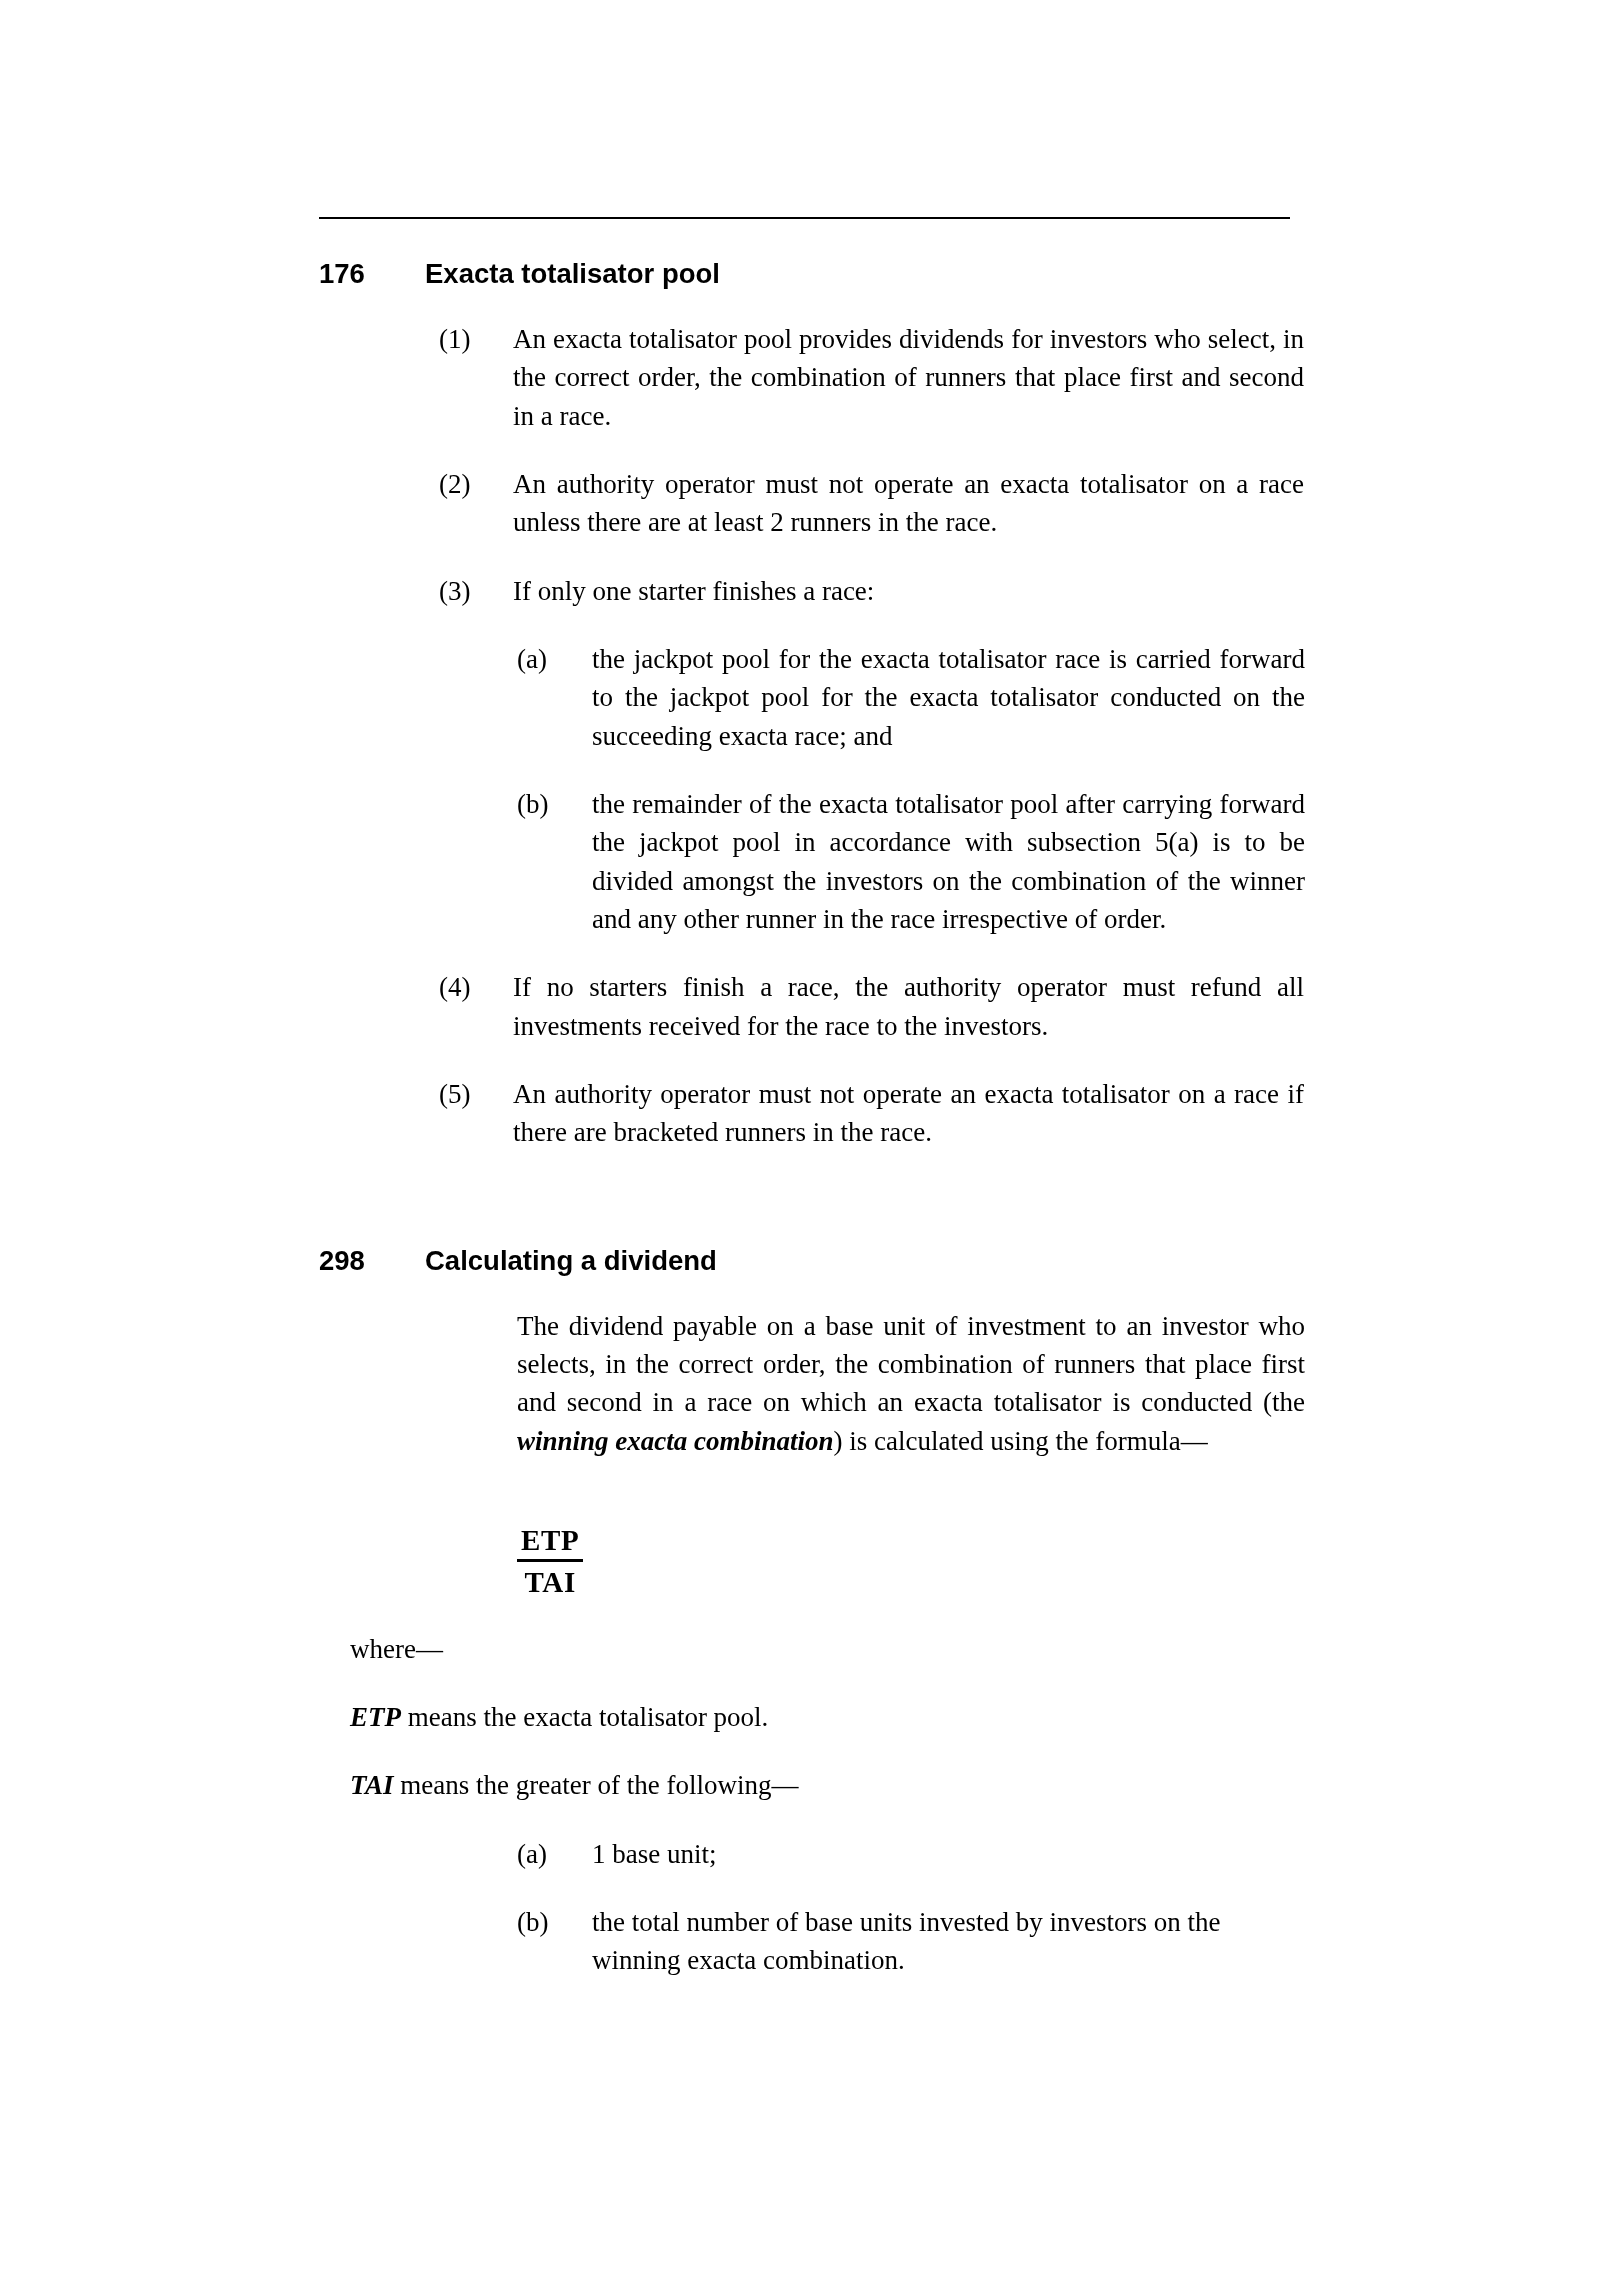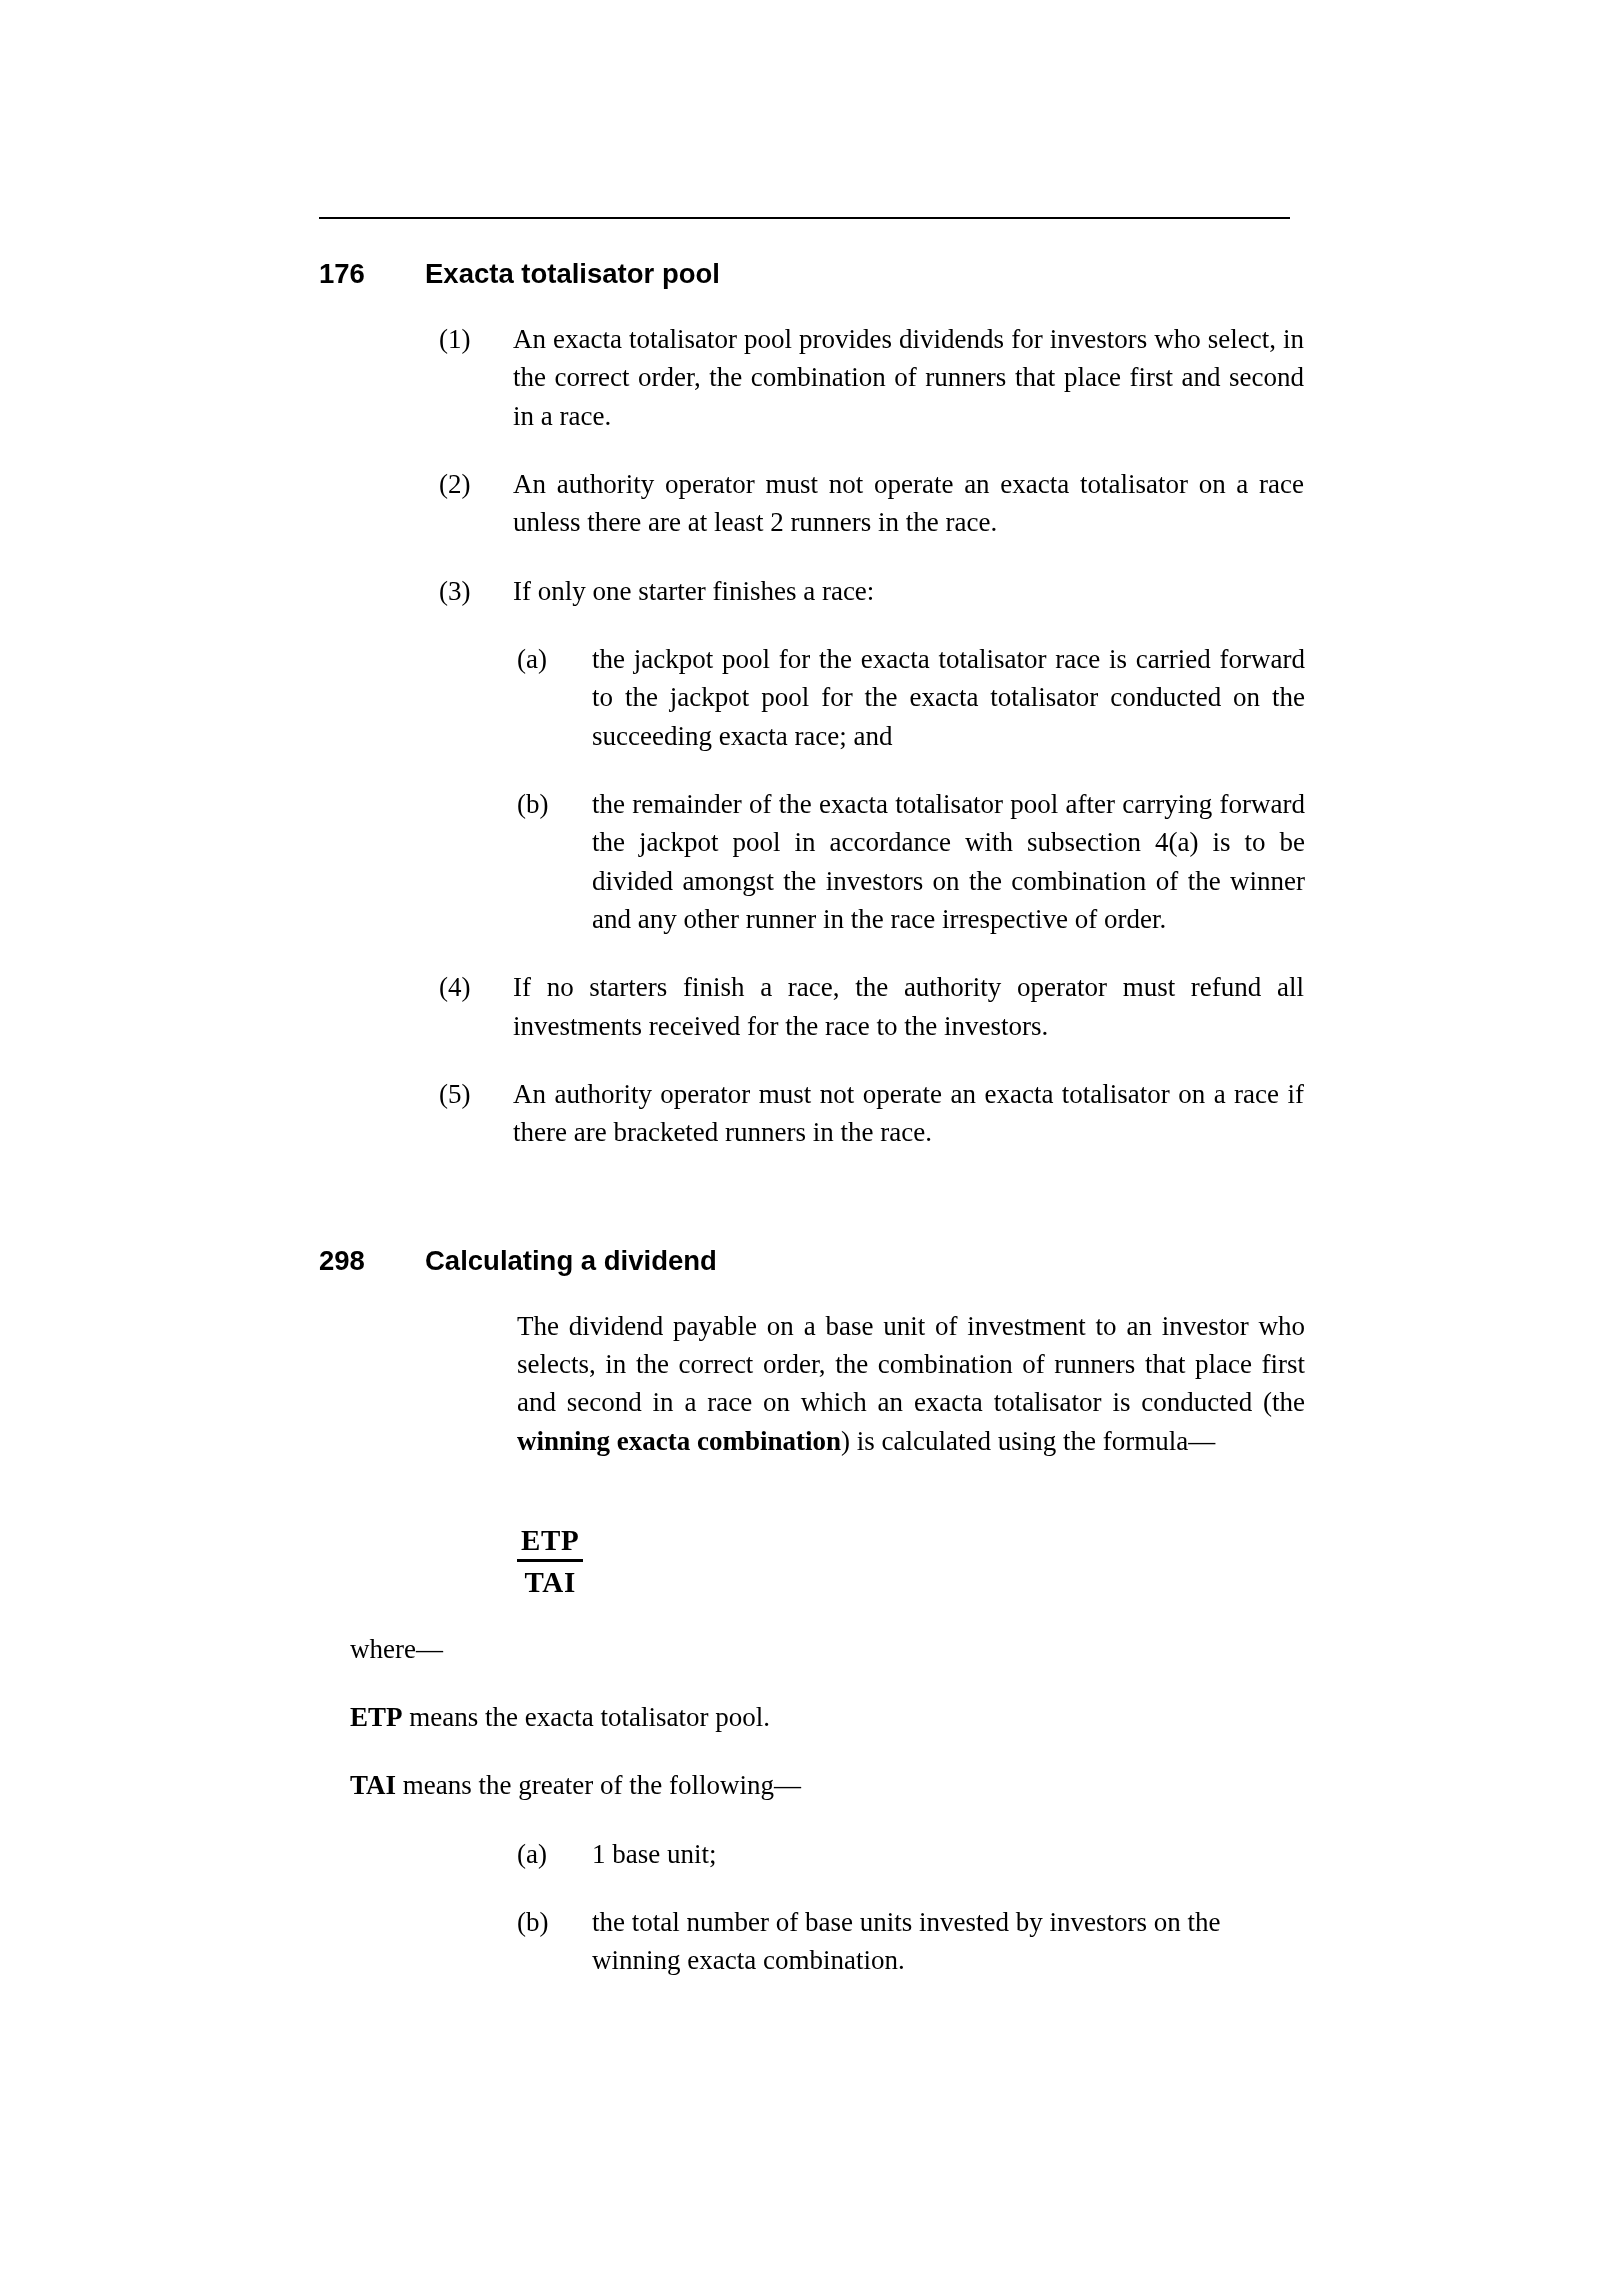--- a/index.html
+++ b/index.html
@@ -125,20 +125,21 @@
   .block.ragged {
     text-align: left;
     margin-left: 31px;
   }
   .gap-md  { height: 30px; }
   .gap-lg  { height: 63px; }
   .gap-xl  { height: 92px; }
 
   b.defterm {
     font-weight: bold;
+    font-style: italic;
   }
 
   
   .formula {
     margin-left: 198px;
     display: inline-block;
   }
   .frac {
     display: inline-block;
     text-align: center;
@@ -203,21 +204,21 @@
 
     <div class="para">
       <span class="label">(a)</span>
       <span class="body">the jackpot pool for the exacta totalisator race is carried forward to the jackpot pool for the exacta totalisator conducted on the succeeding exacta race; and</span>
     </div>
 
     <div class="gap-md"></div>
 
     <div class="para">
       <span class="label">(b)</span>
-      <span class="body">the remainder of the exacta totalisator pool after carrying forward the jackpot pool in accordance with subsection 4(a) is to be divided amongst the investors on the combination of the winner and any other runner in the race irrespective of order.</span>
+      <span class="body">the remainder of the exacta totalisator pool after carrying forward the jackpot pool in accordance with subsection 5(a) is to be divided amongst the investors on the combination of the winner and any other runner in the race irrespective of order.</span>
     </div>
 
     <div class="gap-md"></div>
 
     <div class="subsec">
       <span class="label">(4)</span>
       <span class="body">If no starters finish a race, the authority operator must refund all investments received for the race to the investors.</span>
     </div>
 
     <div class="gap-md"></div>

